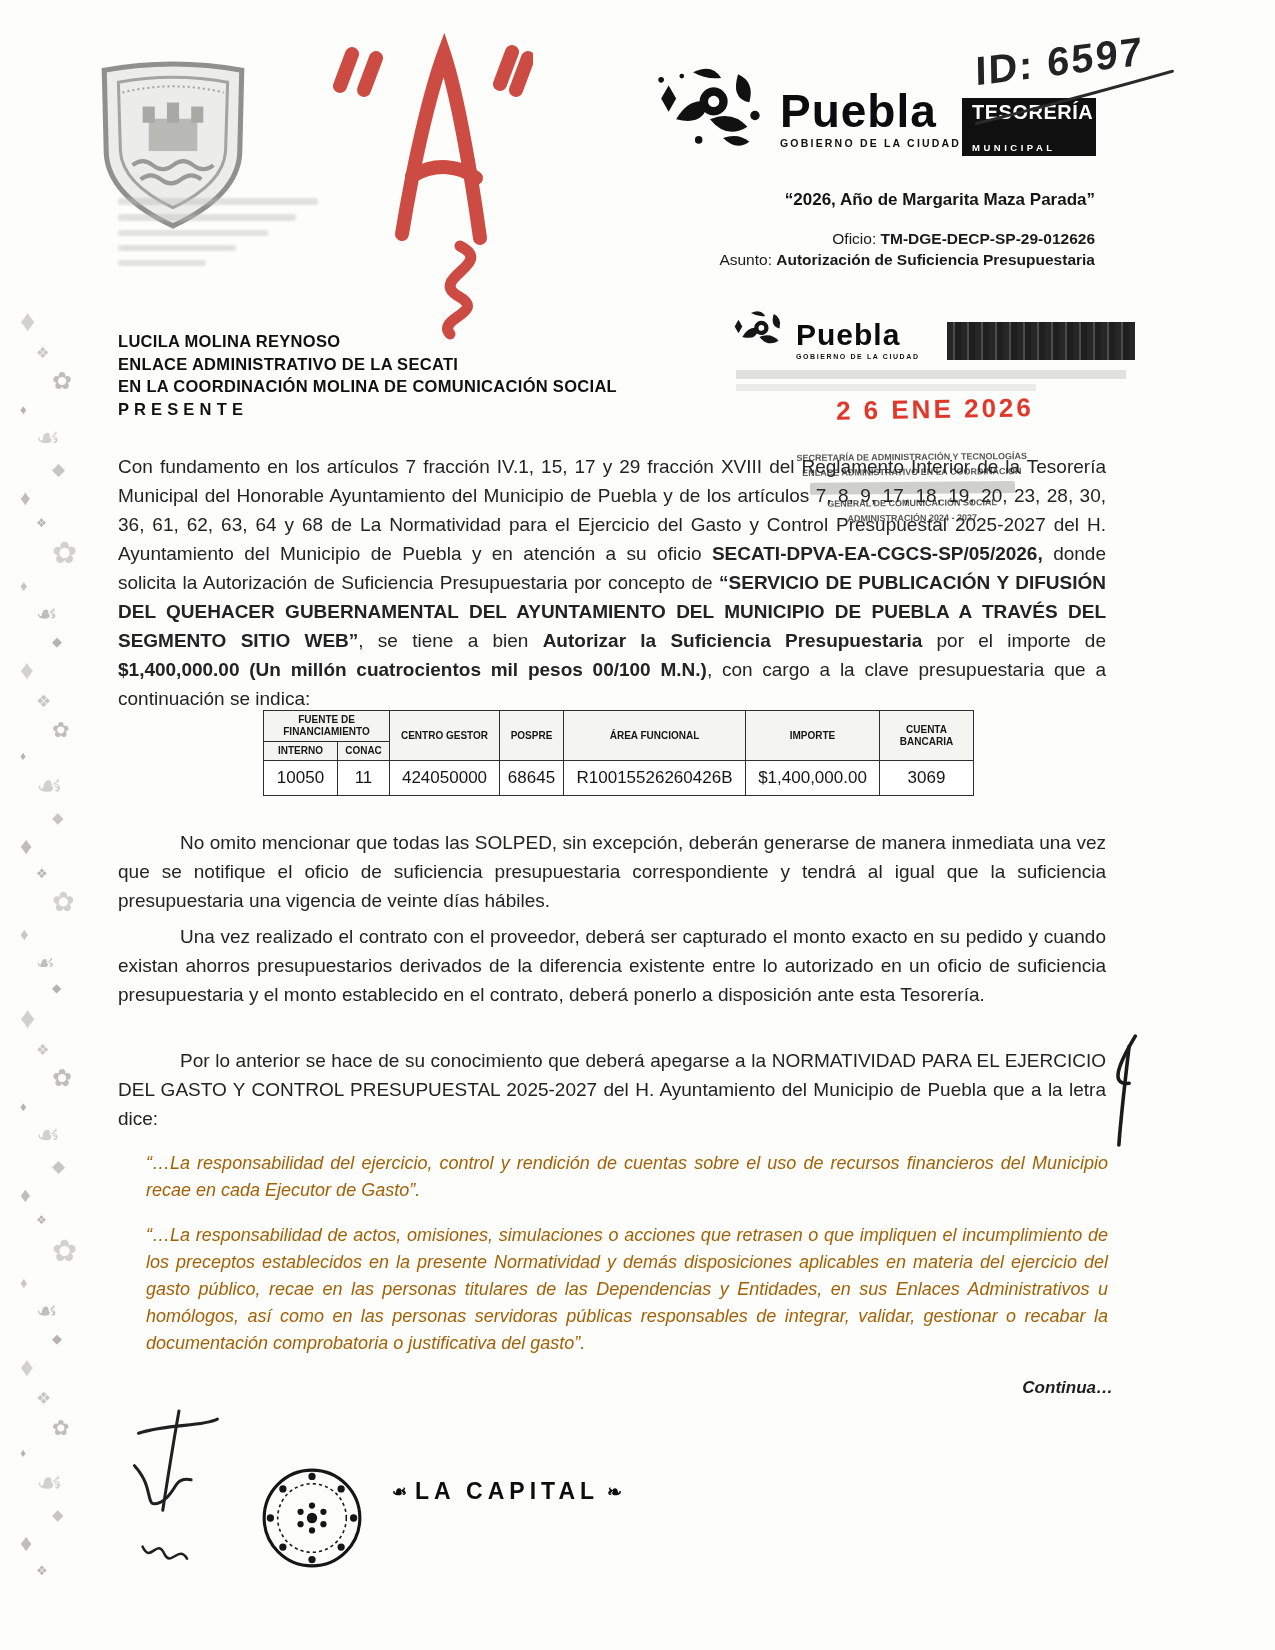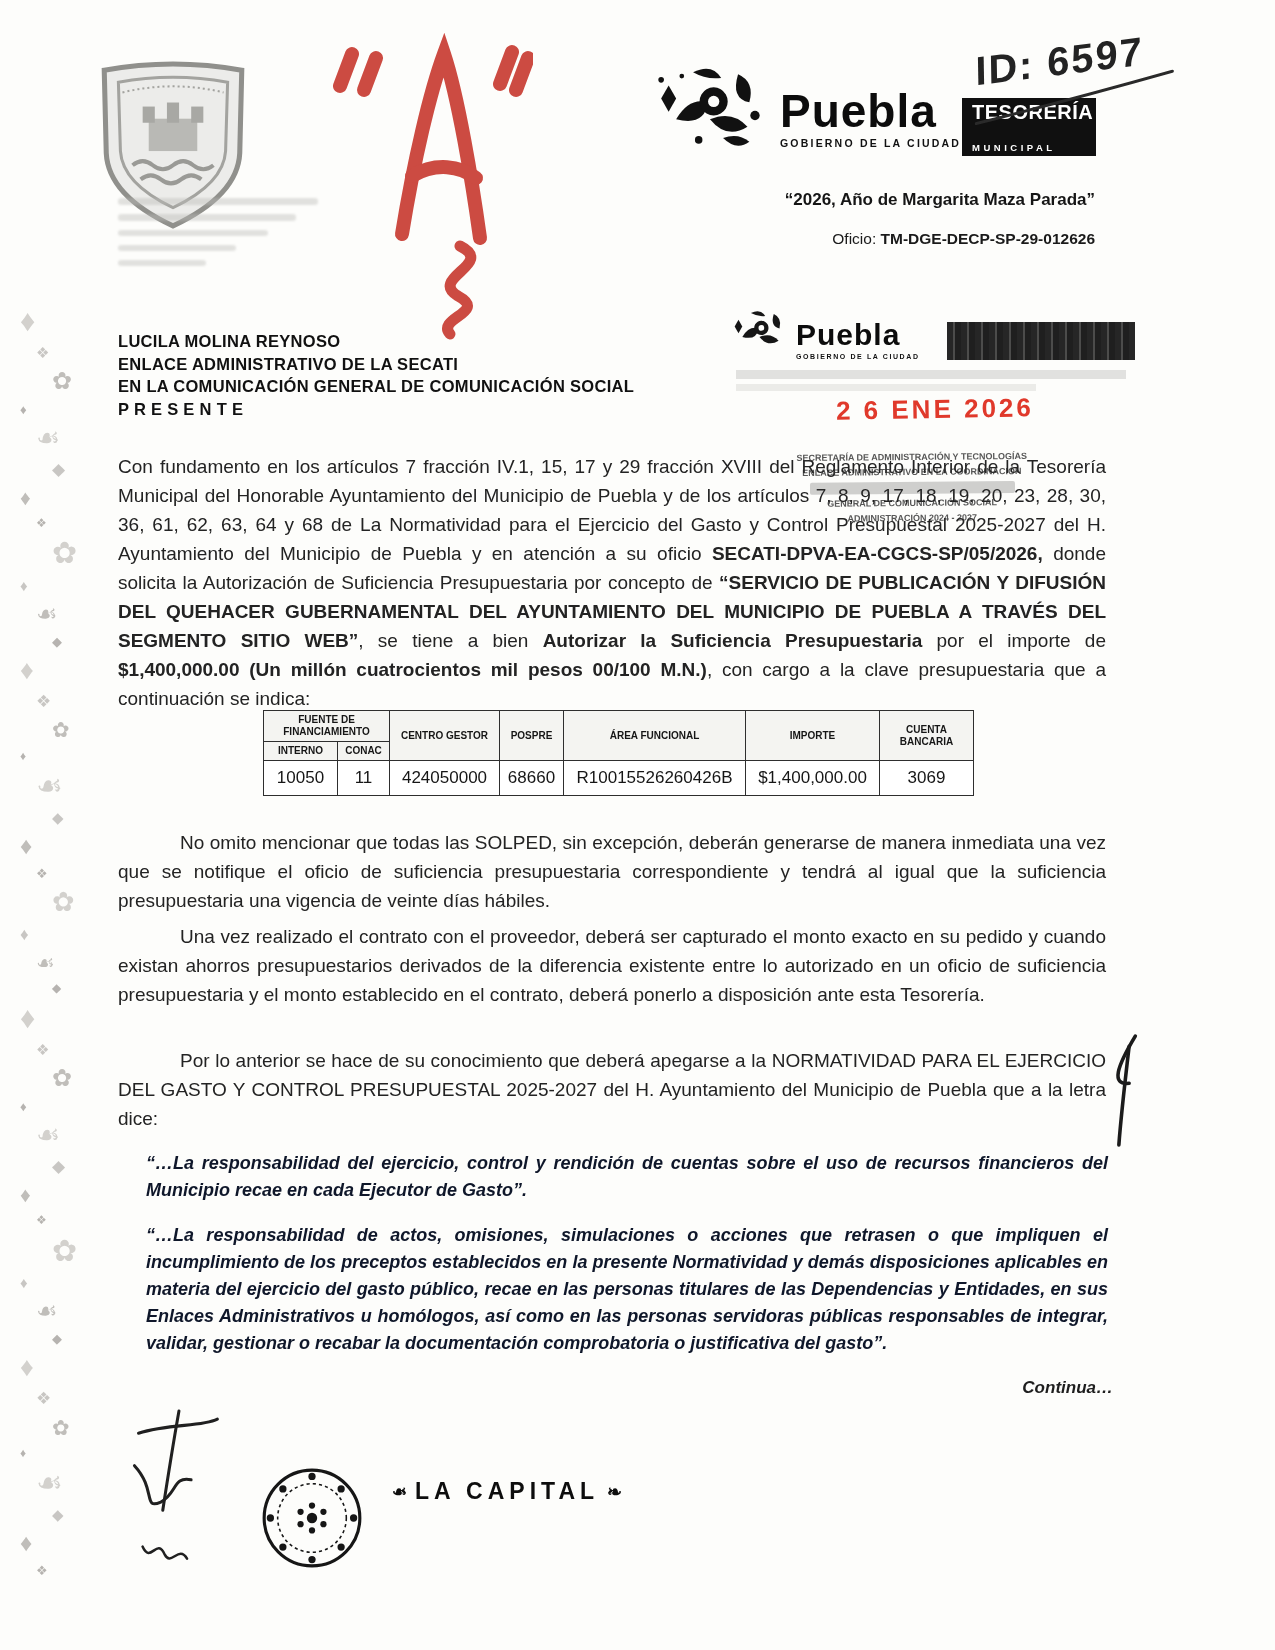--- a/index.html
+++ b/index.html
@@ -51,22 +51,22 @@
   
   .para{left:118px;width:988px;font-size:19px;line-height:29px;text-align:justify;color:#232323}
   .indent{text-indent:62px}
   #p1{top:452px}
   #ghost-overlay{left:752px;top:450px;width:320px;text-align:center;font-size:9px;font-weight:700;
     color:#2d2d2d;opacity:.8;line-height:15px;transform:rotate(-.5deg)}
   #ghost-overlay .blot{margin:2px auto;width:205px;height:12px;background:#3a3a3a;opacity:.3;border-radius:2px}
   #p2{top:828px}
   #p3{top:922px}
   #p4{top:1046px}
-  .quote{left:146px;width:962px;font-weight:700;font-style:italic;font-size:18px;line-height:27px;
-    text-align:justify;color:#0f172a}
+  .quote{left:146px;width:962px;font-weight:400;font-style:italic;font-size:18px;line-height:27px;
+    text-align:justify;color:#a16207}
   #q1{top:1150px}
   #q2{top:1222px}
   #continua{right:162px;top:1378px;font-weight:700;font-style:italic;font-size:17px}
 
   
   #budget-table-wrap{left:263px;top:710px}
   table{border-collapse:collapse;background:#fff}
   th,td{border:1.5px solid #2e2e2e;text-align:center;vertical-align:middle}
   th{font-size:10px;font-weight:700;background:#f4f4f1;padding:3px 4px;line-height:12px;color:#161616}
   td{font-size:17px;font-weight:500;padding:7px 5px;color:#161616;white-space:nowrap}
@@ -197,26 +197,27 @@
   <div id="hand-id" class="abs">
     <span>ID: 6597</span>
     <svg width="210" height="40">
       <path d="M6 30 C 70 22 140 12 204 2" stroke="#2a2a2a" stroke-width="3" fill="none" stroke-linecap="round"></path>
     </svg>
   </div>
 
   <div id="year-legend" class="abs">“2026, Año de Margarita Maza Parada”</div>
   <div id="oficio-block" class="abs">
     <div><span>Oficio: </span><span class="b">TM-DGE-DECP-SP-29-012626</span></div>
+    <div><span>Asunto: </span><span class="b">Autorización de Suficiencia Presupuestaria</span></div>
   </div>
 
   <div id="recipient" class="abs">
     <div>LUCILA MOLINA REYNOSO</div>
     <div>ENLACE ADMINISTRATIVO DE LA SECATI</div>
-    <div>EN LA COMUNICACIÓN GENERAL DE COMUNICACIÓN SOCIAL</div>
+    <div>EN LA COORDINACIÓN MOLINA DE COMUNICACIÓN SOCIAL</div>
     <div>P R E S E N T E</div>
   </div>
 
   <div id="stamp" class="abs">
     <div class="stamp-row">
       <svg width="62" height="50" viewBox="0 0 130 95">
         <g fill="#161616">
           <path d="M14 38 l8 -14 8 14 -8 14 z"></path>
           <path d="M48 10 q20 -10 30 6 q-16 2 -30 -6z"></path>
           <path d="M30 60 q14 -24 34 -18 q-4 26 -34 18z"></path>
@@ -261,21 +262,21 @@
         <tr>
           <th class="w-int">INTERNO</th>
           <th class="w-con">CONAC</th>
         </tr>
       </thead>
       <tbody>
         <tr>
           <td>10050</td>
           <td>11</td>
           <td>424050000</td>
-          <td>68660</td>
+          <td>68645</td>
           <td>R10015526260426B</td>
           <td>$1,400,000.00</td>
           <td>3069</td>
         </tr>
       </tbody>
     </table>
   </div>
 
   <div id="p2" class="abs para indent">No omito mencionar que todas las SOLPED, sin excepción, deberán generarse de manera inmediata una vez que se notifique el oficio de suficiencia presupuestaria correspondiente y tendrá al igual que la suficiencia presupuestaria una vigencia de veinte días hábiles.</div>
   <div id="p3" class="abs para indent">Una vez realizado el contrato con el proveedor, deberá ser capturado el monto exacto en su pedido y cuando existan ahorros presupuestarios derivados de la diferencia existente entre lo autorizado en un oficio de suficiencia presupuestaria y el monto establecido en el contrato, deberá ponerlo a disposición ante esta Tesorería.</div>

